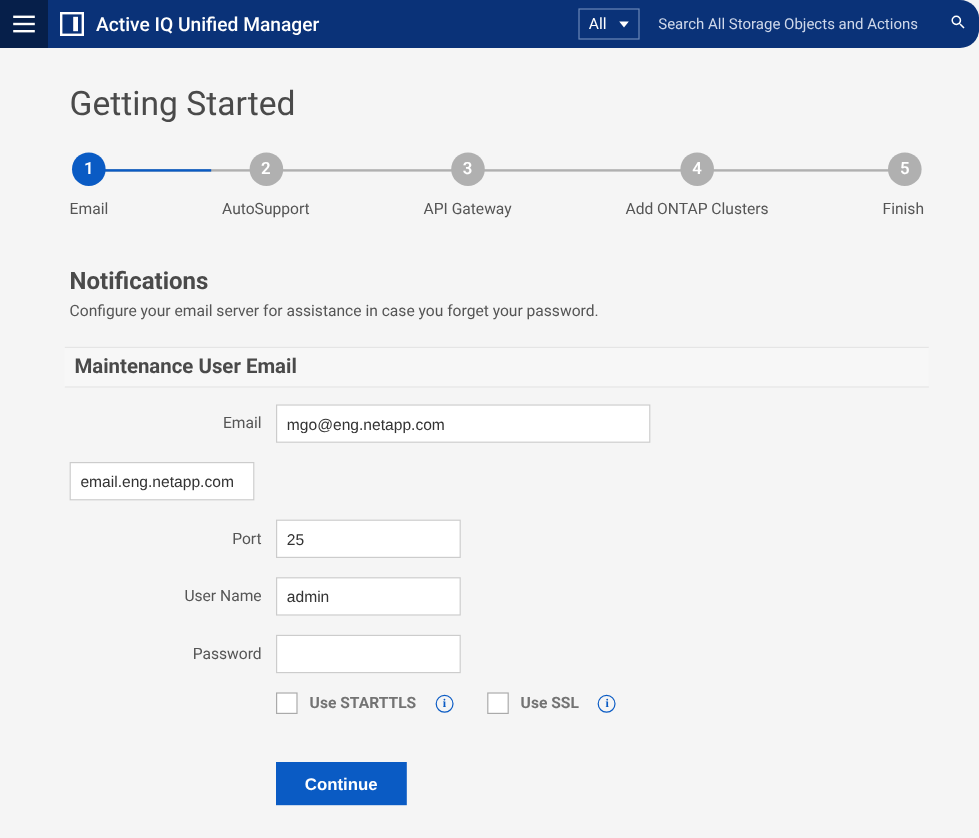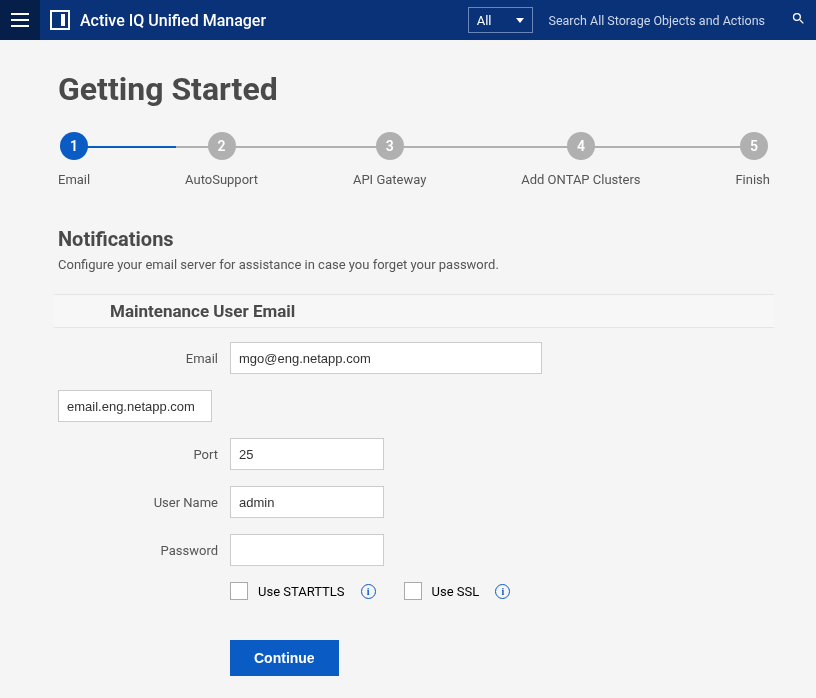--- a/index.html
+++ b/index.html
@@ -12,20 +12,21 @@
     overflow: hidden;
   }
 
   
   .header {
     background: #0a3278;
     height: 40px;
     display: flex;
     align-items: center;
     color: #fff;
+    border-radius: 16px;
   }
   .menu-btn {
     width: 40px;
     height: 40px;
     background: #061f4a;
     display: flex;
     align-items: center;
     justify-content: center;
     cursor: pointer;
   }
@@ -58,21 +59,21 @@
     font-weight: 500;
     margin-left: 10px;
   }
   .header-spacer { flex: 1; }
   .all-dd {
     border: 1px solid #6b87b8;
     height: 26px;
     padding: 0 8px;
     display: flex;
     align-items: center;
-    gap: 24px;
+    gap: 10px;
     font-size: 13px;
     cursor: pointer;
     margin-right: 6px;
   }
   .chev-down {
     width: 0; height: 0;
     border-left: 4px solid transparent;
     border-right: 4px solid transparent;
     border-top: 5px solid #fff;
   }
@@ -89,22 +90,22 @@
     color: #cfd8ea;
     white-space: nowrap;
   }
   .search-icon svg { width: 15px; height: 15px; fill: #fff; }
 
   
   .content {
     padding: 30px 46px 0 58px;
   }
   .page-title {
-    font-size: 32px;
-    font-weight: 700;
+    font-size: 28px;
+    font-weight: 400;
     color: #4a4a4a;
     margin-bottom: 24px;
   }
 
   
   .stepper {
     position: relative;
     display: flex;
     justify-content: space-between;
     align-items: flex-start;
@@ -180,21 +181,20 @@
     background: #f7f7f7;
     border-top: 1px solid #e5e5e5;
     border-bottom: 1px solid #e5e5e5;
     padding: 6px 8px;
     margin: 0 -4px 14px -4px;
   }
   .band h3 {
     font-size: 17px;
     font-weight: 700;
     color: #4a4a4a;
-    margin-left: 48px;
   }
 
   .form-row {
     display: flex;
     align-items: center;
     margin-bottom: 16px;
   }
   .form-row label {
     width: 172px;
     text-align: right;
@@ -224,22 +224,23 @@
   }
   .chk {
     width: 18px;
     height: 18px;
     border: 1.5px solid #aaa;
     background: #fff;
     cursor: pointer;
   }
   .chk-label {
     font-size: 13px;
-    color: #000000;
+    color: #737373;
     margin-right: 6px;
+    font-weight: bold;
   }
   .info-icon {
     width: 15px; height: 15px;
     border: 1.5px solid #0a5bc4;
     border-radius: 50%;
     color: #0a5bc4;
     font-size: 10px;
     font-weight: 700;
     display: flex;
     align-items: center;

